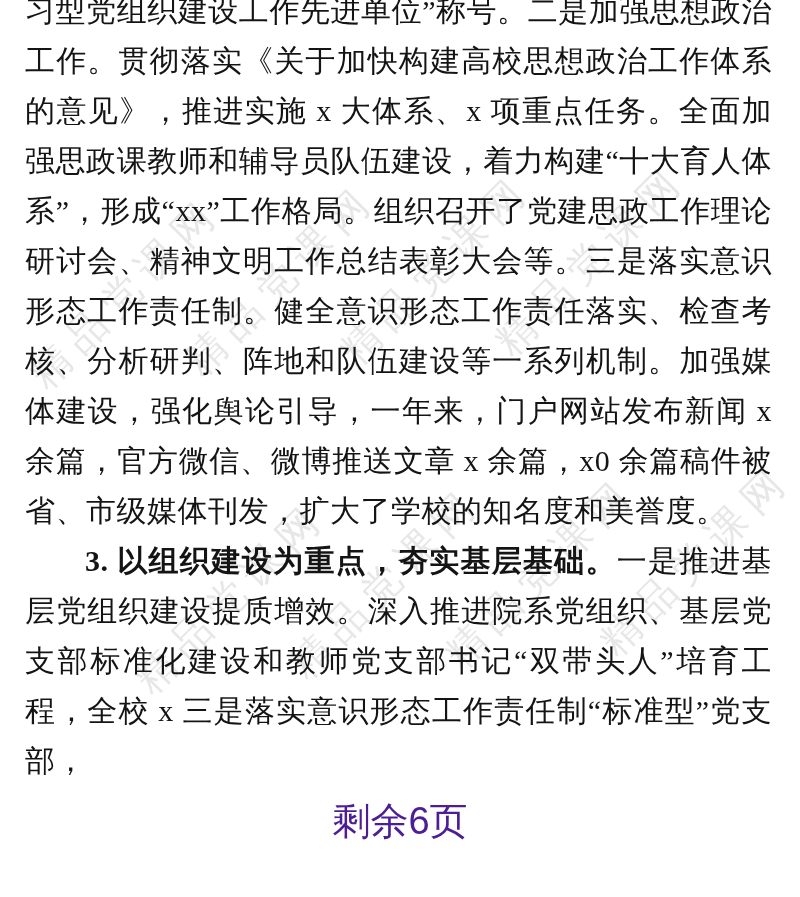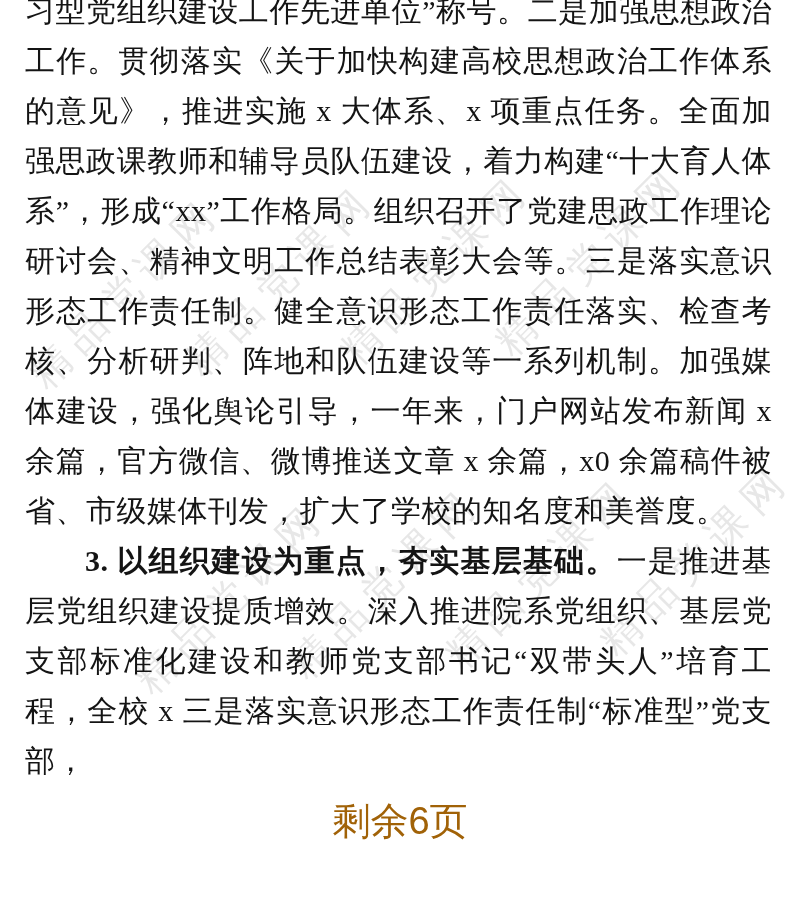--- a/index.html
+++ b/index.html
@@ -70,21 +70,21 @@
   
   .footer-notice {
     position: absolute;
     left: 0;
     right: 0;
     top: 799px;
     z-index: 2;
     display: flex;
     justify-content: center;
     gap: 46px;
-    color: #a16207;
+    color: #4c1d95;
     font-size: 38px;
     line-height: 44px;
     font-family: "Liberation Sans", "DejaVu Sans", sans-serif;
     font-weight: 400;
   }
 </style>
 </head>
 <body>
 
 <div class="page">

